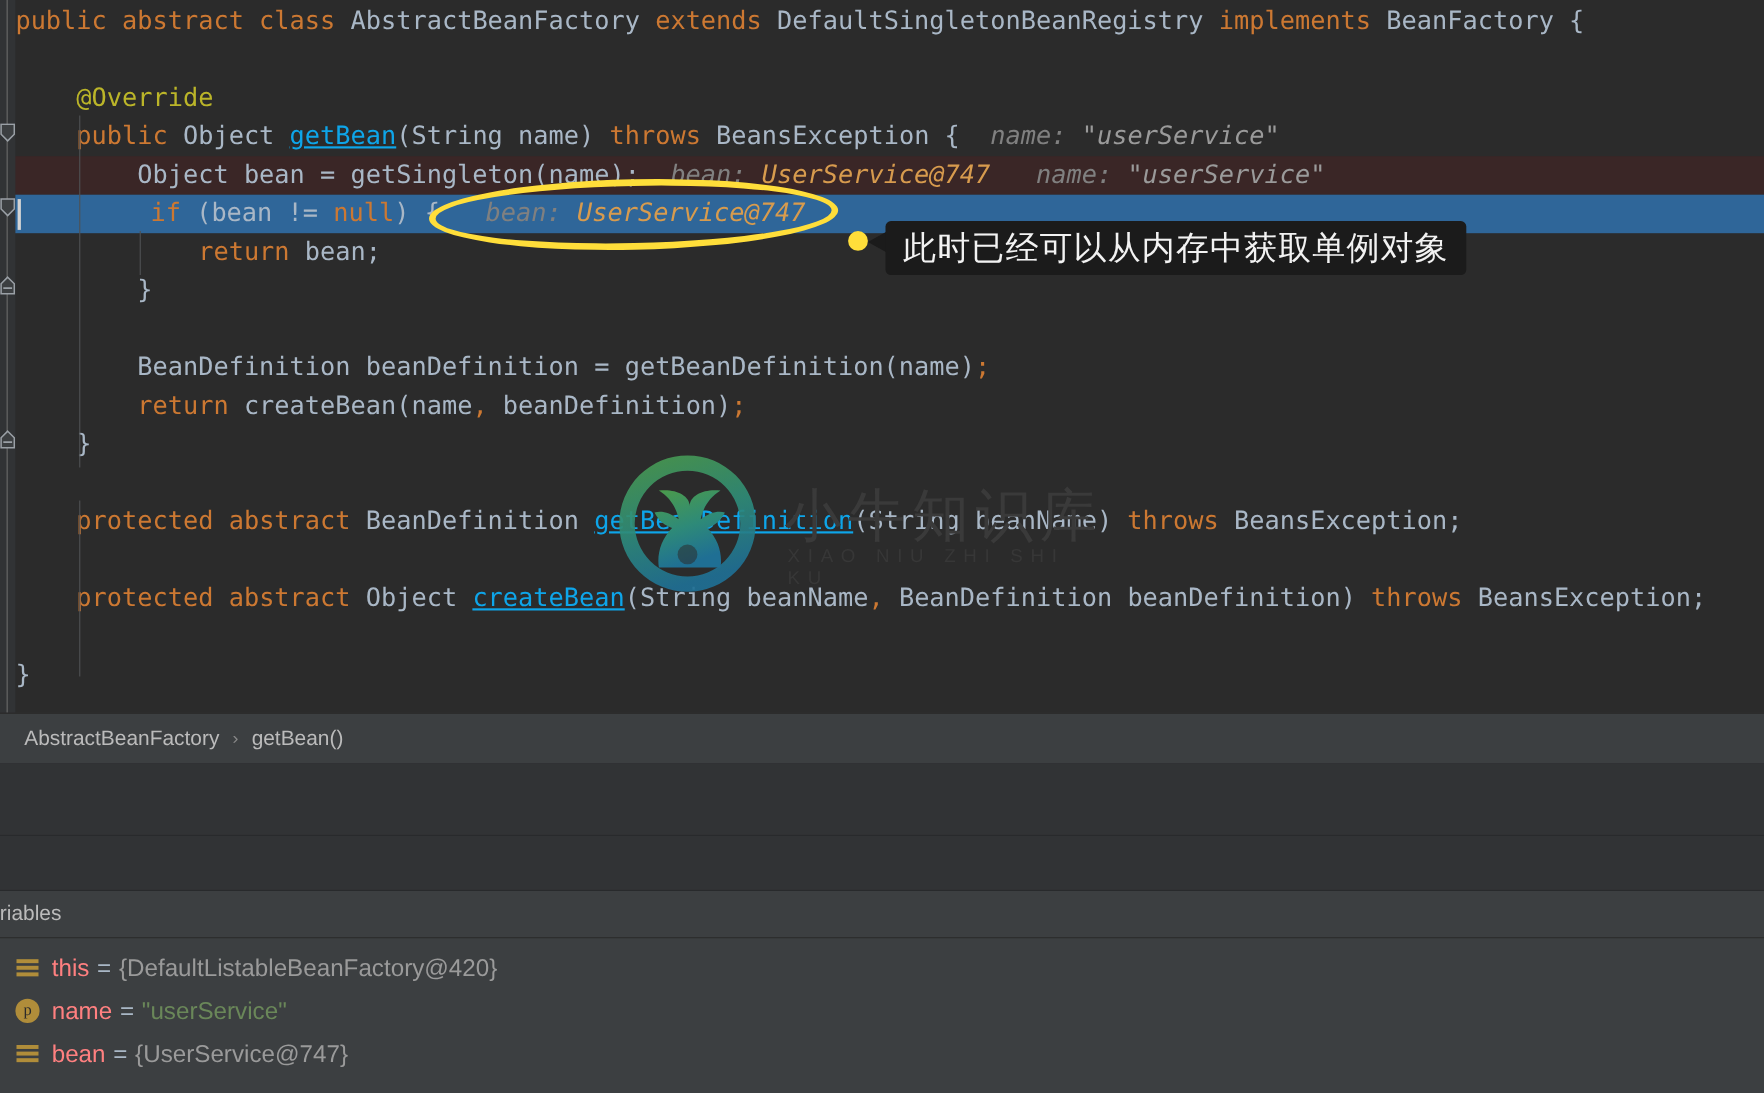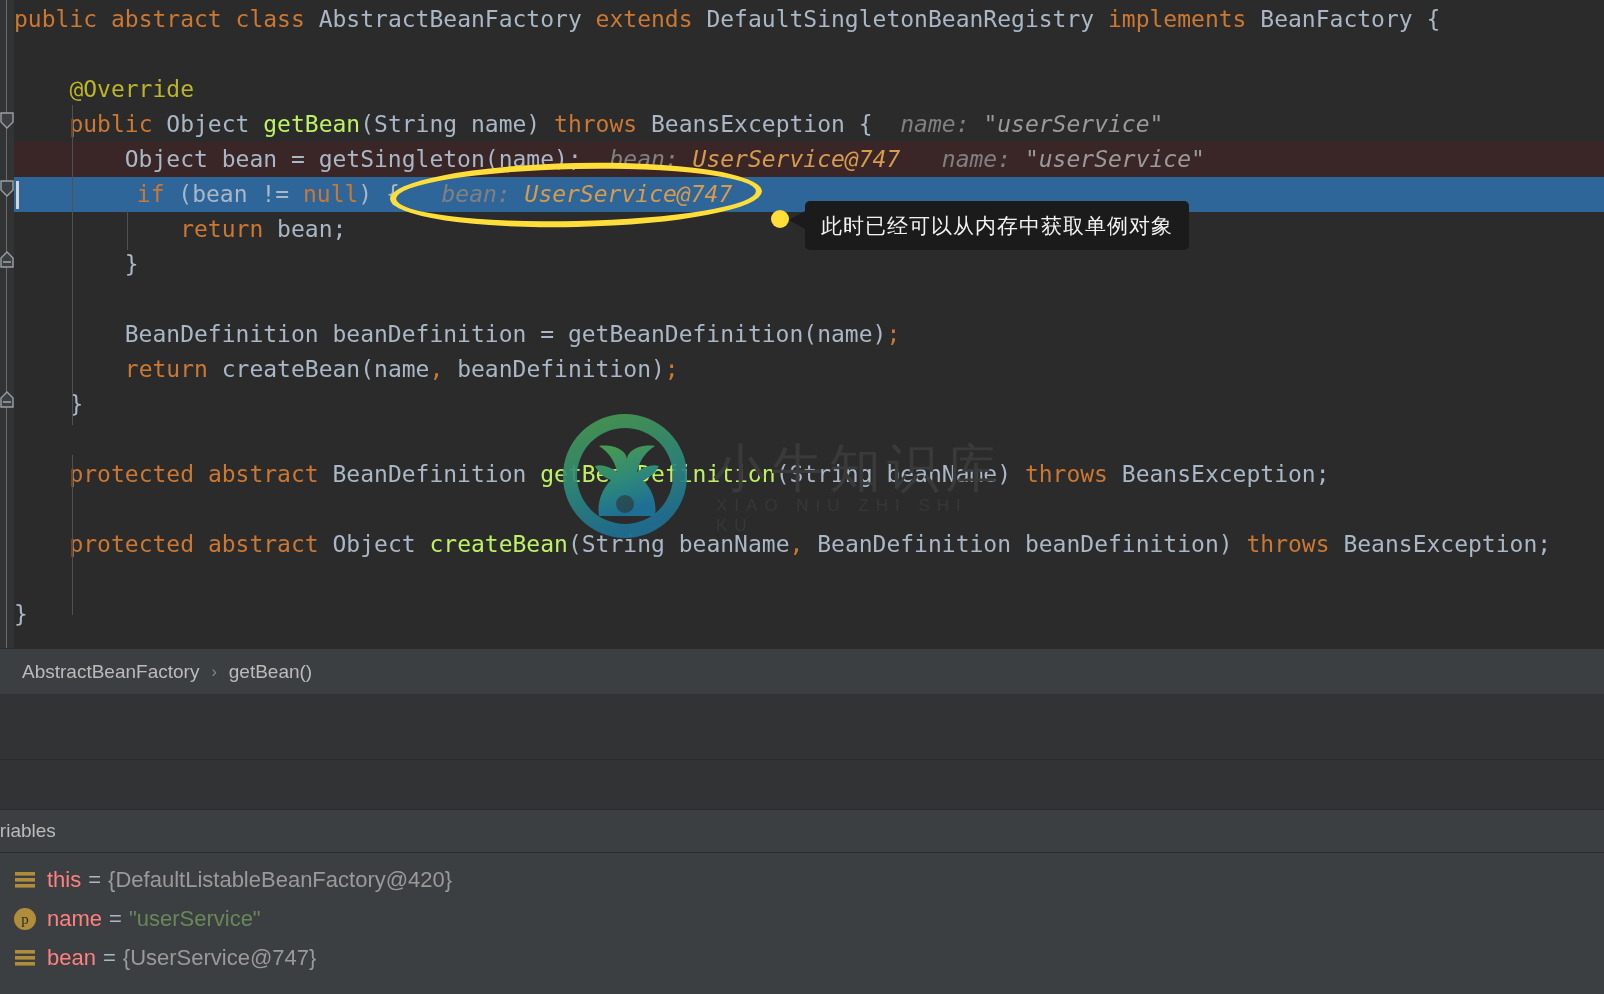--- a/index.html
+++ b/index.html
@@ -47,21 +47,21 @@
     position: absolute; width: 1px; background: #4f5254;
   }
 
   .caret {
     position: absolute; width: 3px; height: 28px; background: #d4d4d4;
   }
 
   
   .kw   { color: #cc7832; }
   .txtc { color: #a9b7c6; }
-  .mth  { color: #bef264; }
+  .mth  { color: #0ea5e9; text-decoration: underline; }
   .anno { color: #bbb529; }
   .hint { color: #808080; font-style: italic; text-align: center; }
   .hintvb{ color: #d79b4e; font-style: italic; }
   .strhint { color: #9a9a9a; font-style: italic; }
 
   
   .watermark {
     position: absolute; left: 533px; top: 404px;
     width: 480px; height: 145px;
     pointer-events: none; opacity: 1;
@@ -93,21 +93,21 @@
     position: absolute; left: 771px; top: 210px; width: 18px; height: 18px;
     border-radius: 50%; background: #ffde3a;
   }
   .tooltip {
     position: absolute; left: 805px; top: 201px; height: 49px;
     background: #1b1b1b; border-radius: 5px;
     padding: 0 16px 0 16px;
     display: flex; align-items: center;
   }
   .tooltip .ttext {
-    color: #f2f2f2; font-size: 21px; letter-spacing: 1px;
+    color: #f2f2f2; font-size: 30px; letter-spacing: 1px;
     font-family: Liberation Serif, serif; white-space: nowrap;
   }
   .tip-arrow {
     position: absolute; left: 789px; top: 210px;
     width: 0; height: 0;
     border-top: 10px solid transparent;
     border-bottom: 10px solid transparent;
     border-right: 18px solid #1b1b1b;
   }
 

